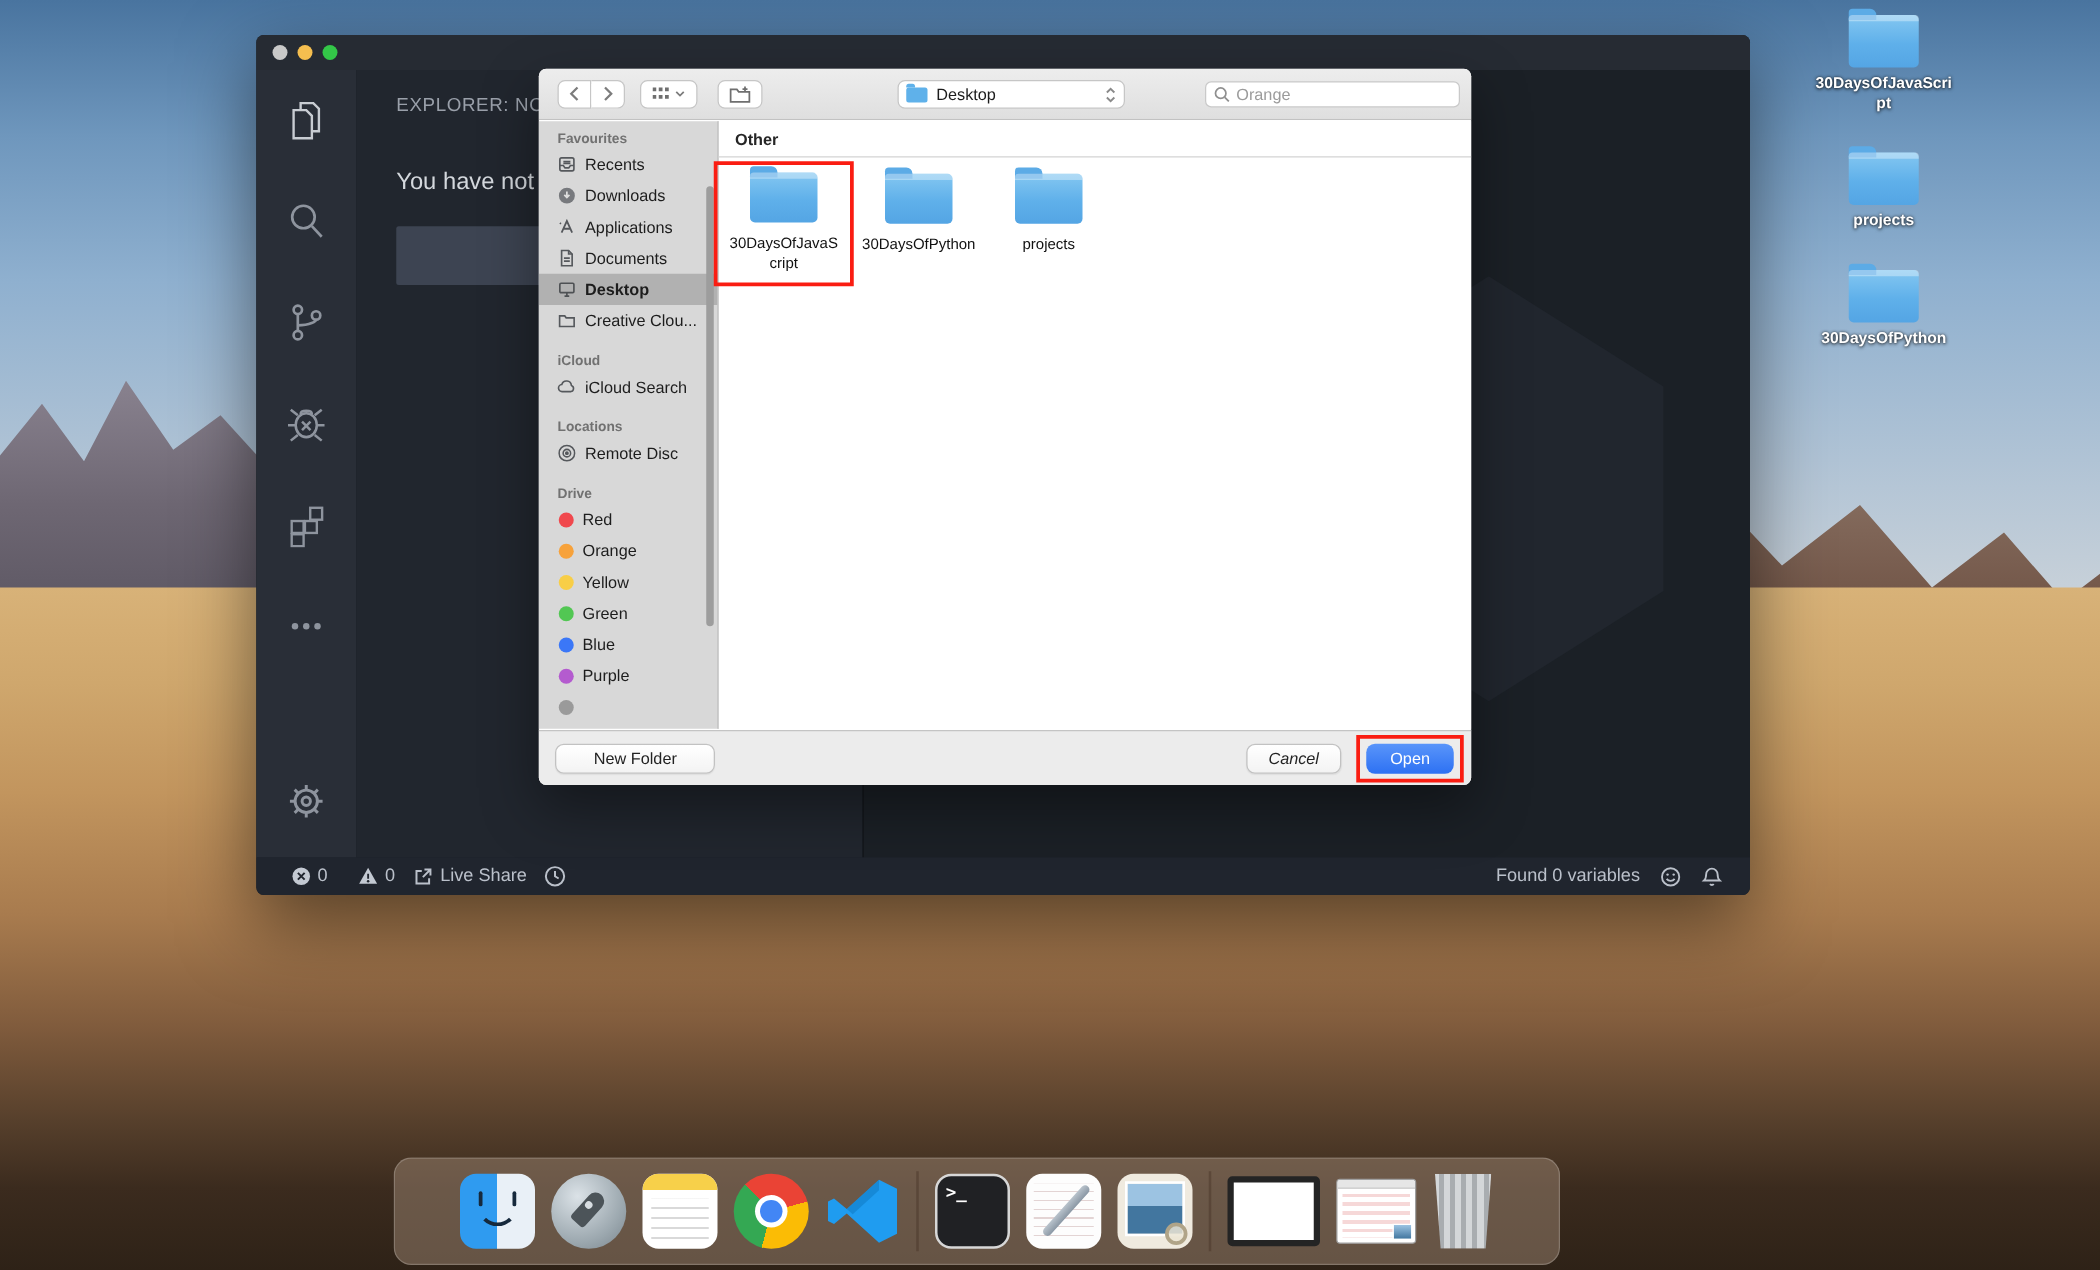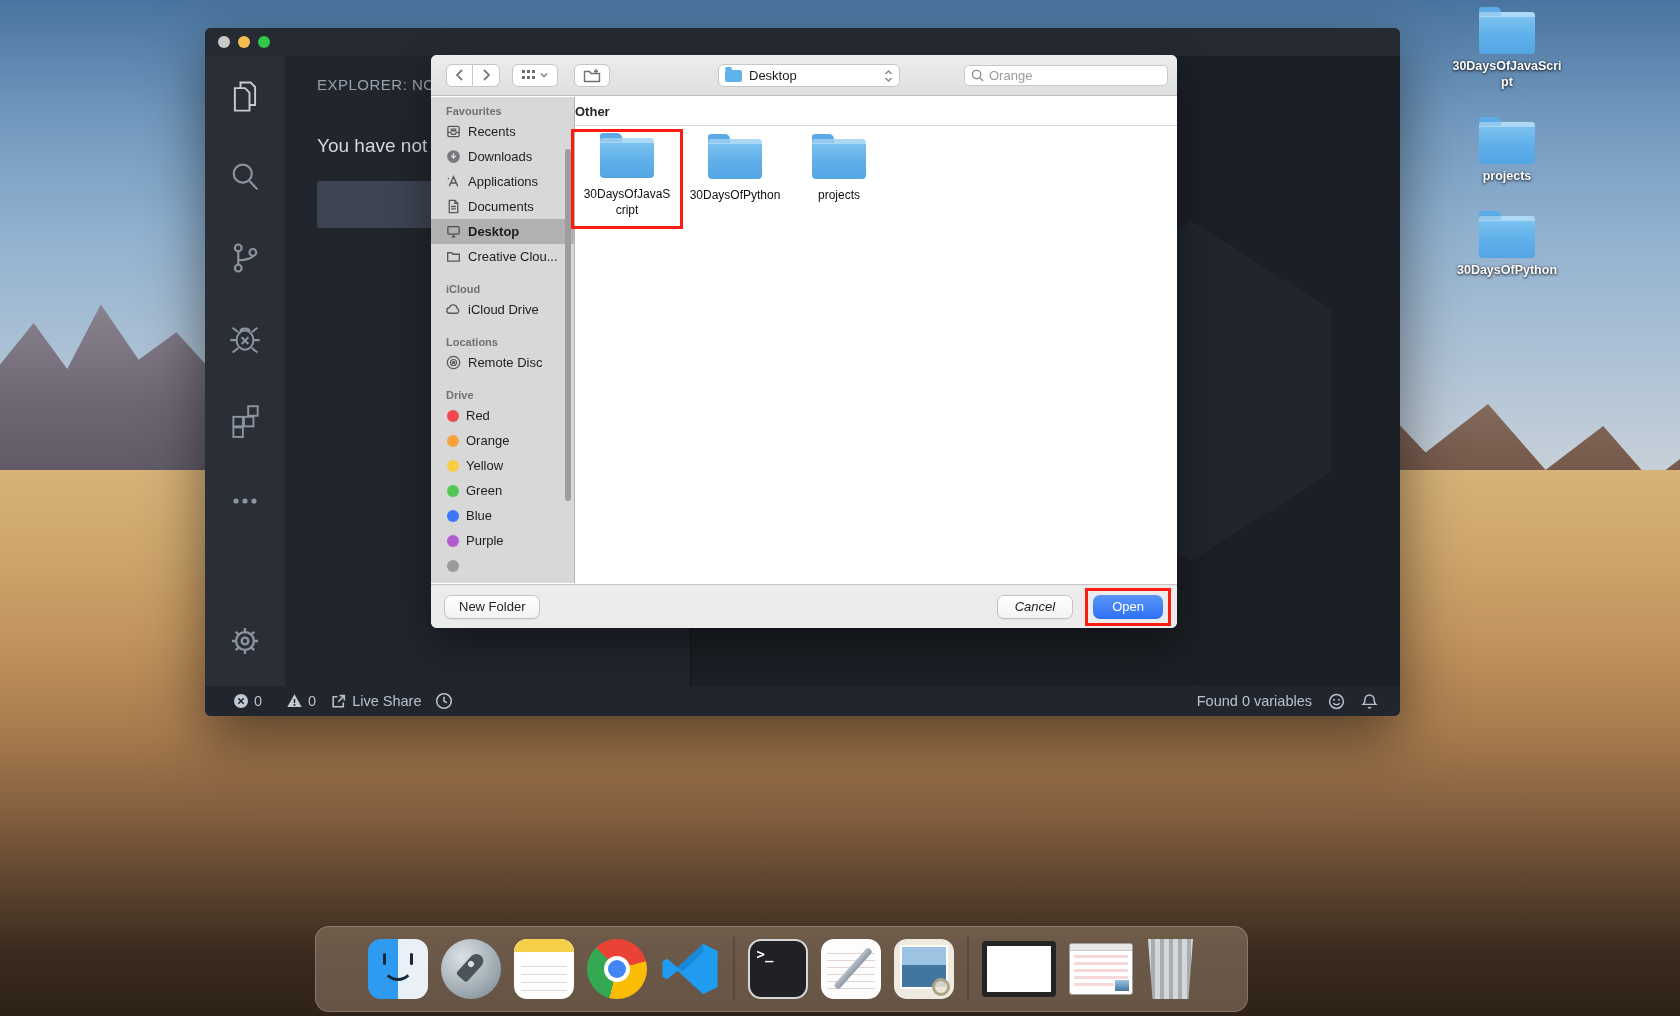--- a/index.html
+++ b/index.html
@@ -83,32 +83,32 @@
   .sec-title:first-child { margin-top:4px; }
   .srow { height:25px; display:flex; align-items:center; padding-left:14px; gap:7px; color:#1d1d1d; cursor:pointer; white-space:nowrap; }
   .srow.selected { background:#b1b1b1; font-weight:700; }
   .sicon { width:16px; height:16px; flex:0 0 16px; display:flex; align-items:center; justify-content:center; }
   .tagdot { width:12px; height:12px; border-radius:50%; flex:0 0 12px; margin-left:2px; }
   .dot-red{background:#f0484d}.dot-orange{background:#f7a23b}.dot-yellow{background:#f8ce47}
   .dot-green{background:#52c753}.dot-blue{background:#3b77f7}.dot-purple{background:#b45bcf}.dot-gray{background:#9a9a9a}
   .side-scroll { position:absolute; right:3px; top:52px; width:6px; height:352px; border-radius:3px; background:#9d9d9d; }
 
   .dlg-files { flex:1; background:#fff; position:relative; }
-  .files-header { height:29px; border-bottom:1px solid #d4d4d4; display:flex; align-items:center; 
+  .files-header { height:29px; border-bottom:1px solid #d4d4d4; display:flex; align-items:center; padding-left:13px;
     font-weight:700; color:#262626; }
   .files-row { display:flex; align-items:flex-start; padding-left:0; }
   .file-item { width:104px; margin-top:13px; display:flex; flex-direction:column; align-items:center; cursor:pointer; }
   .file-label { margin-top:9px; font-size:12px; color:#111; text-align:center; line-height:1.3; word-break:break-all; padding:0 4px; }
   .annotated-wrap { width:112px; border:3px solid #fa1d12; margin:3px 0 0 -4px; padding:2px 0 8px; display:flex; justify-content:center; }
   .annotated-wrap .file-item { margin-top:4px; width:100px; }
 
   .dlg-footer { position:absolute; left:0; bottom:0; right:0; height:44px; background:#ececec; border-top:1px solid #c4c4c4;
     display:flex; align-items:center; padding:0 13px; }
   .mbtn { height:24px; background:linear-gradient(180deg,#fff,#f3f3f3); border:1px solid #c2c2c2; border-radius:7px;
-    font-size:13px; color:#232323; display:flex; align-items:center; padding:0 14px; cursor:pointer;
+    font-size:13px; color:#232323; display:flex; align-items:center; padding:0 30px; cursor:pointer;
     box-shadow:0 1px 1px rgba(0,0,0,.06); font-family:"Liberation Sans",sans-serif; }
   .cancel-btn { margin-left:auto; padding:0 17px;font-style:italic; }
   .open-wrap { border:3px solid #fa1d12; padding:4px 5px; margin-left:12px; margin-right:-7px; }
   .open-btn { height:24px; border:none; border-radius:7px; background:linear-gradient(180deg,#5a95fa,#2d71f3);
     color:#fff; font-size:13px; padding:0 19px; cursor:pointer; font-family:"Liberation Sans",sans-serif; }
 
   
   .dock { position:absolute; left:315px; bottom:4px; width:933px; height:86px; border-radius:14px;
     background:rgba(148,125,108,.55); border:1px solid rgba(255,255,255,.2);
     display:flex; align-items:center; justify-content:center; gap:13px; padding:0 8px; }
@@ -398,21 +398,21 @@
         <span>Creative Clou...</span>
       </div>
 
       <div class="sec-title">iCloud</div>
       <div class="srow">
         <span class="sicon">
           <svg width="16" height="15" viewBox="0 0 16 16" fill="none" stroke="#55585c" stroke-width="1.4">
             <path d="M4.6 12a3 3 0 0 1-.4-6A4.2 4.2 0 0 1 12.4 6.8 2.7 2.7 0 0 1 12 12z"></path>
           </svg>
         </span>
-        <span>iCloud Drive</span>
+        <span>iCloud Search</span>
       </div>
 
       <div class="sec-title">Locations</div>
       <div class="srow">
         <span class="sicon">
           <svg width="15" height="15" viewBox="0 0 16 16" fill="none" stroke="#55585c" stroke-width="1.3">
             <circle cx="8" cy="8" r="6.6"></circle>
               <circle cx="8" cy="8" r="3.2"></circle>
               <circle cx="8" cy="8" r="1" fill="#55585c"></circle>
           </svg>

